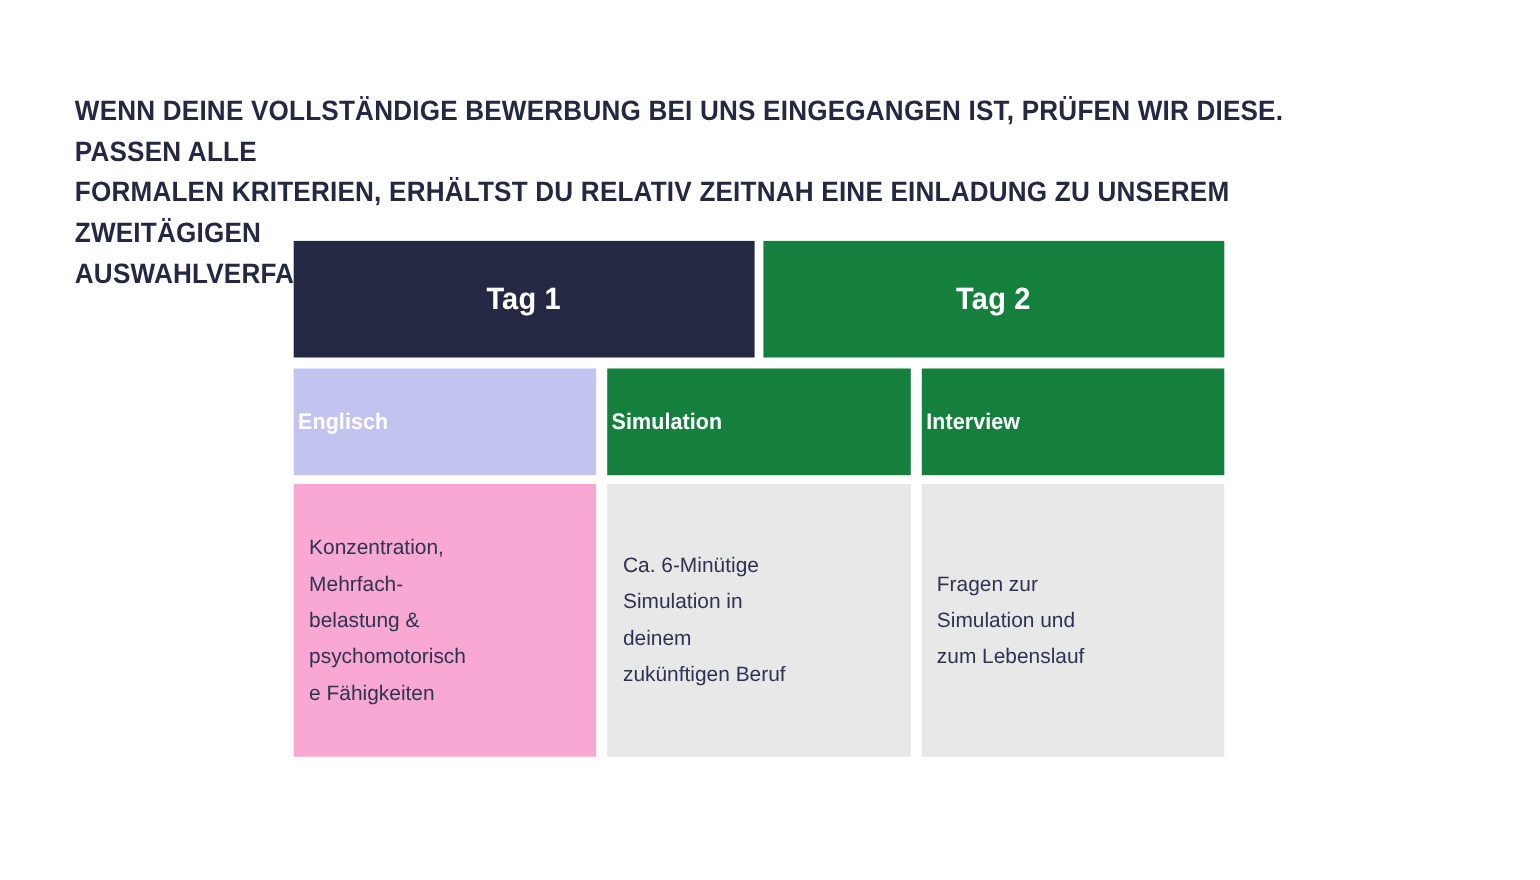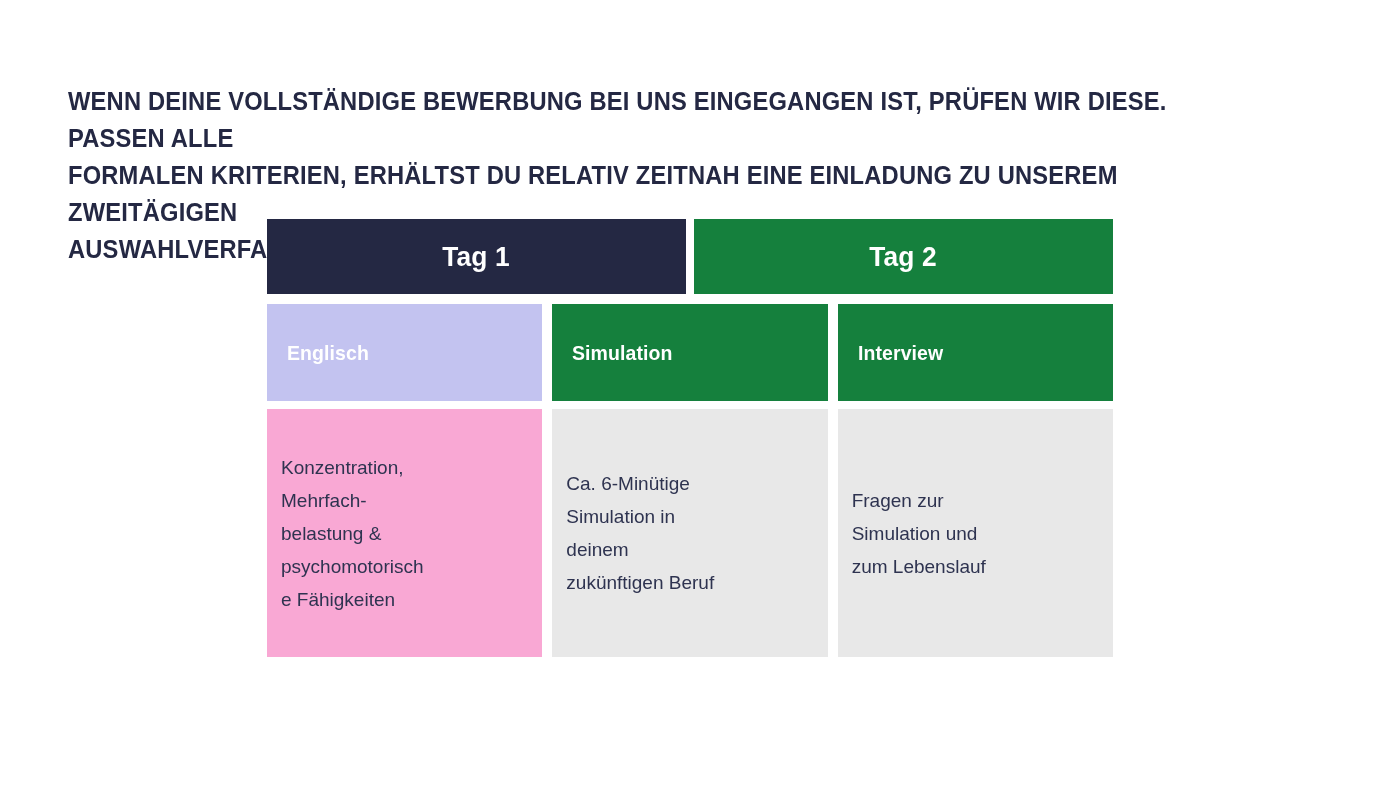--- a/index.html
+++ b/index.html
@@ -37,21 +37,21 @@
   .matrix {
     position: absolute;
     left: 267px;
     top: 219px;
     width: 846px;
   }
 
   .day-header-row {
     display: flex;
     gap: 8px;
-    height: 75px;
+    height: 106px;
   }
   .day-header {
     flex: 1 1 0;
     display: flex;
     align-items: center;
     justify-content: center;
     color: #ffffff;
     font-weight: bold;
     font-size: 28px;
     letter-spacing: 0.2px;
@@ -67,21 +67,21 @@
   .sub-header-row {
     display: flex;
     gap: 10px;
     height: 97px;
     margin-top: 10px;
   }
   .sub-header {
     flex: 1 1 0;
     display: flex;
     align-items: center;
-    padding-left: 20px;
+    padding-left: 4px;
     box-sizing: border-box;
     color: #ffffff;
     font-weight: bold;
     font-size: 20.5px;
     letter-spacing: 0.1px;
   }
   .sub-header .sub-label {
     transform: scaleX(0.95);
     display: inline-block;
     transform-origin: left center;

